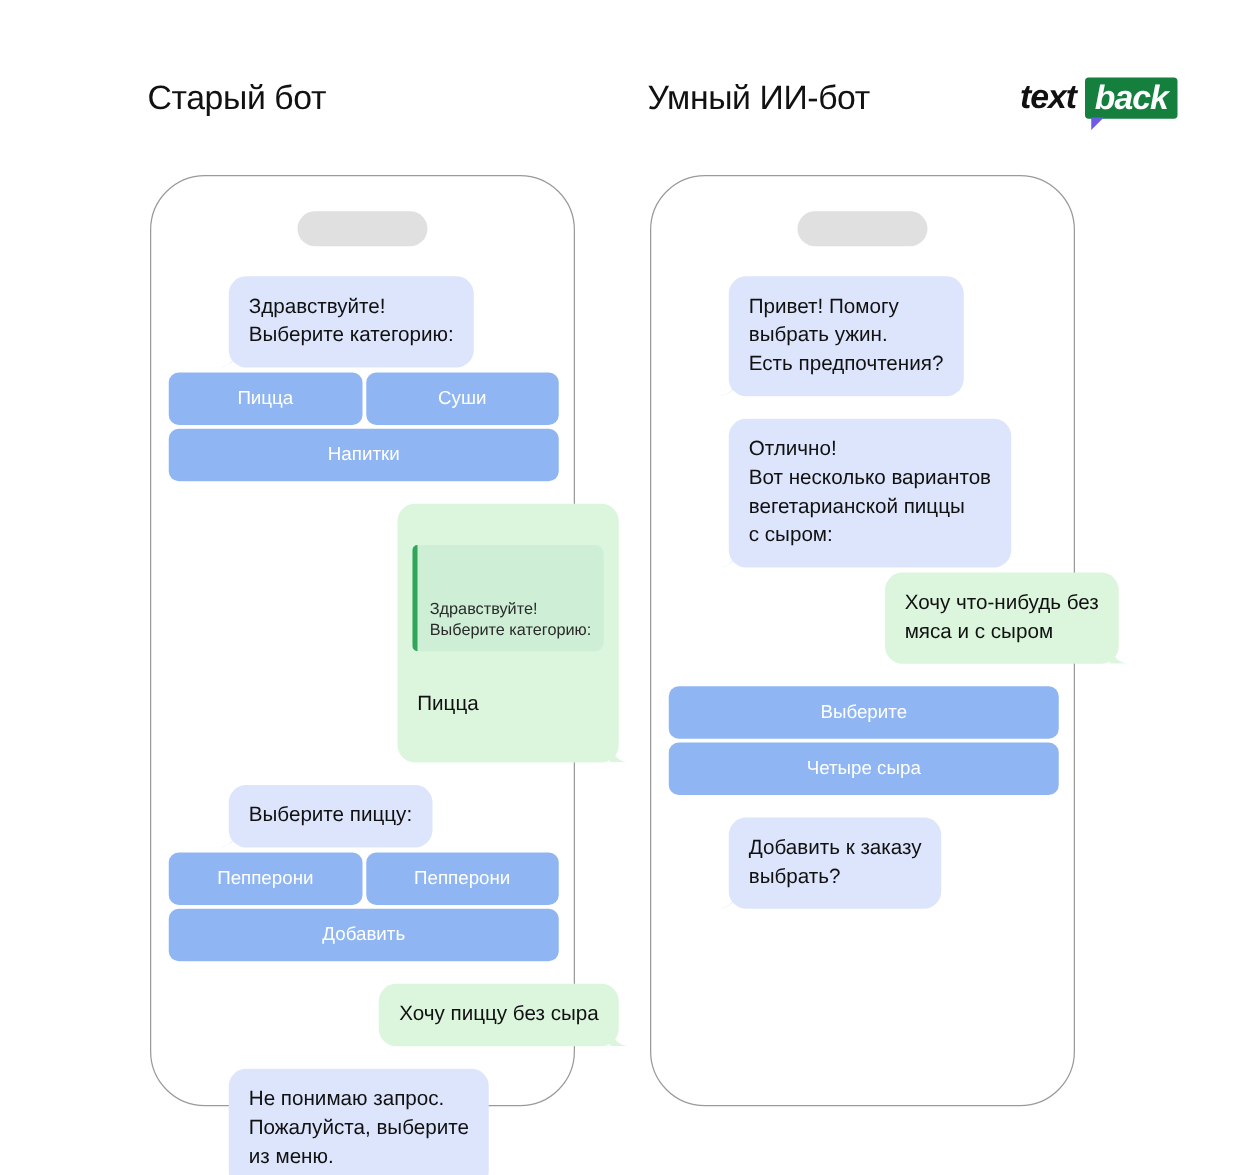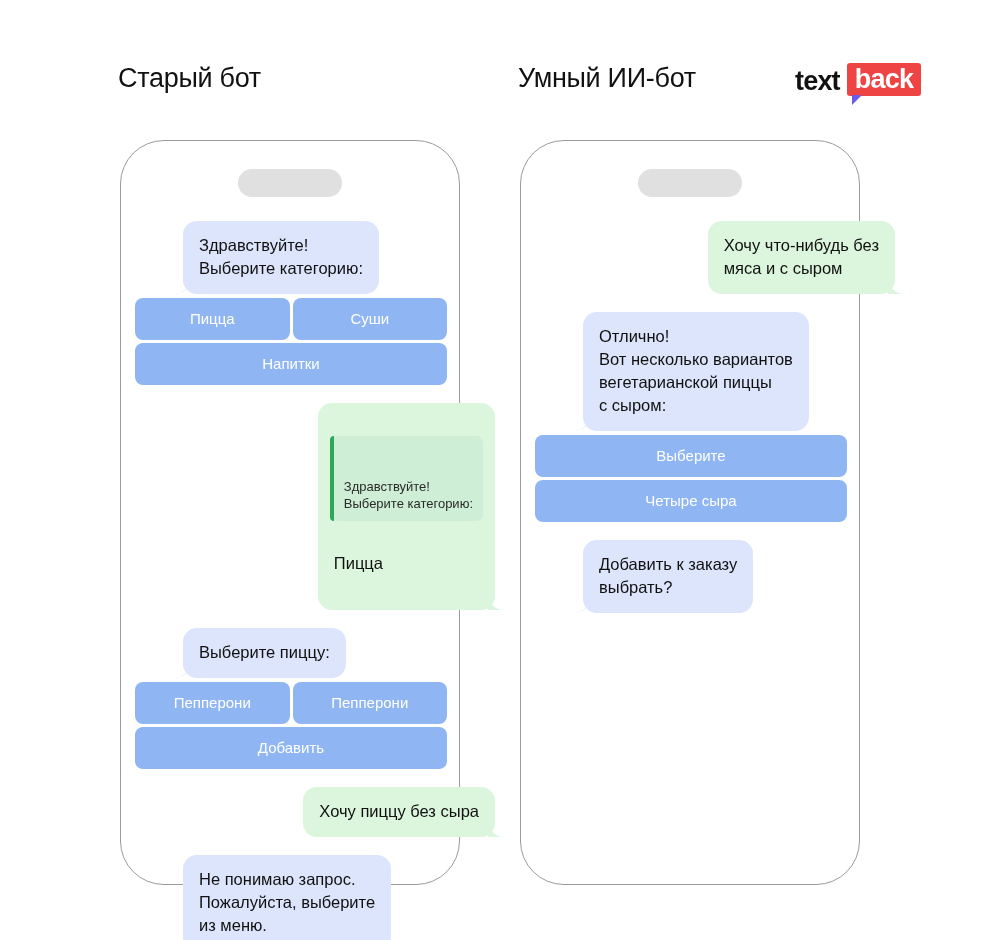--- a/index.html
+++ b/index.html
@@ -32,36 +32,37 @@
     color: #111111;
     white-space: nowrap;
   }
   .col-title.left  { left: 118px; }
   .col-title.right { left: 518px; }
 
   
   .logo {
     position: absolute;
     top: 62px;
-    left: 795px;
+    left: 816px;
     display: flex;
-    align-items: flex-end;
+    align-items: flex-start;
     height: 34px;
+    font-style: italic;
   }
   .logo-text {
     font-size: 27px;
     font-weight: 700;
     letter-spacing: -0.8px;
     color: #111111;
     line-height: 30px;
   }
   .logo-bubble {
     position: relative;
     margin-left: 7px;
-    background: #ef4444;
+    background: #15803d;
     border-radius: 3px;
     padding: 1px 8px 2px 8px;
   }
   .logo-bubble-text {
     font-size: 27px;
     font-weight: 700;
     letter-spacing: -0.8px;
     color: #ffffff;
     line-height: 30px;
   }
@@ -305,36 +306,43 @@
     </div>
 
   </div>
 </div>
 
 <div class="phone right">
   <div class="notch"></div>
 
   <div class="screen">
 
+    <div class="row in">
+      <div class="group">
+        <div class="bubble in">Привет! Помогу
+выбрать ужин.
+Есть предпочтения?</div>
+      </div>
+    </div>
+
+    <div class="row in tight">
+      <div class="group">
+        <div class="bubble in">Отлично!
+Вот несколько вариантов
+вегетарианской пиццы
+с сыром:</div>
+      </div>
+    </div>
 
     <div class="row out">
       <div class="group out">
         <div class="bubble out">Хочу что-нибудь без
 мяса и с сыром</div>
       </div>
     </div>
-
-    <div class="row in tight">
-      <div class="group">
-        <div class="bubble in">Отлично!
-Вот несколько вариантов
-вегетарианской пиццы
-с сыром:</div>
-      </div>
-    </div>
     <div class="btn-block">
       <div class="btn-row">
         <button class="qbtn">Выберите</button>
       </div>
       <div class="btn-row">
         <button class="qbtn">Четыре сыра</button>
       </div>
     </div>
 
     <div class="row in">

